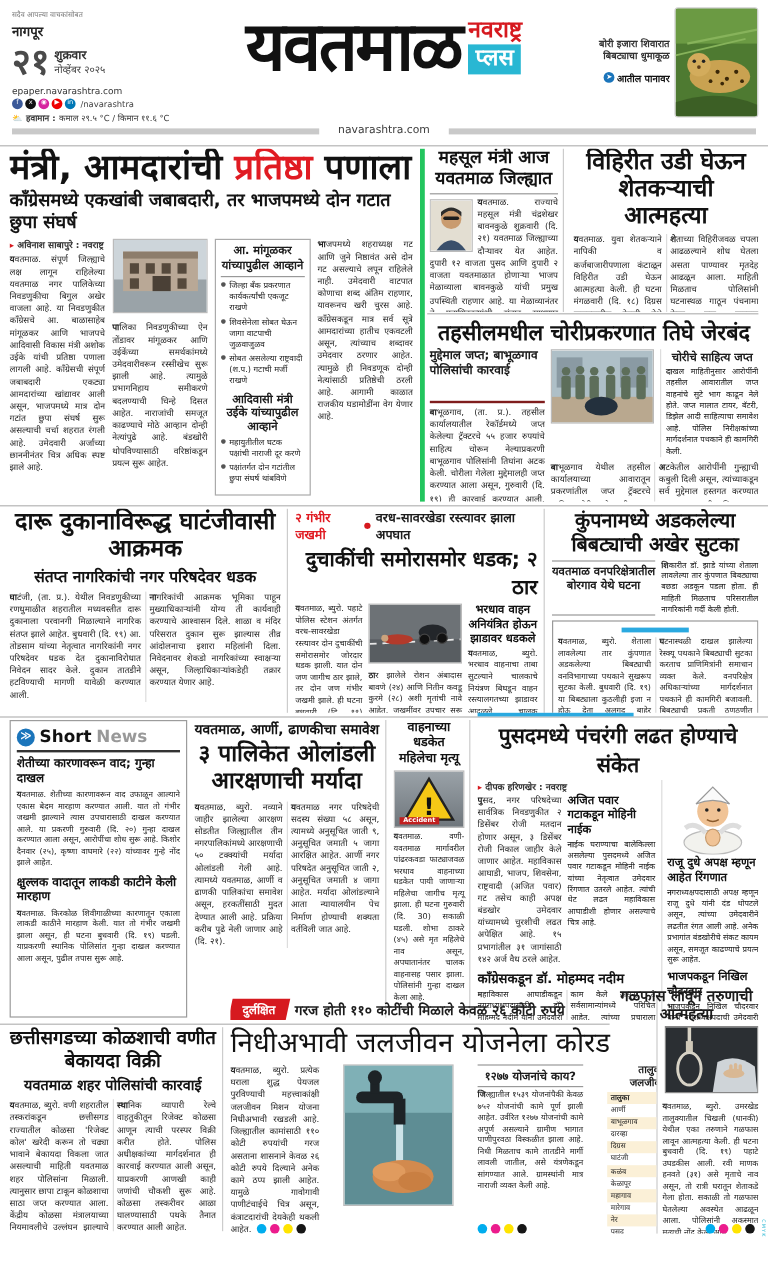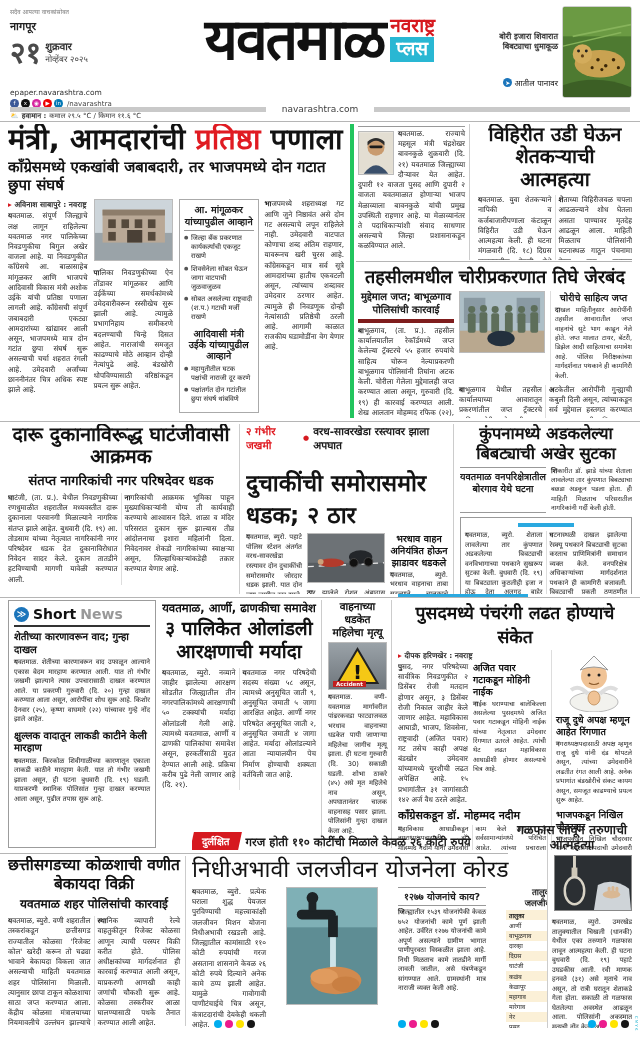--- a/index.html
+++ b/index.html
@@ -11,35 +11,35 @@
   .bluebar{position:absolute;background:#2aa9e0;height:3px}
 
   
   .hdr-left{position:absolute;left:10px;top:8px;width:140px}
   .tagline{font-size:6px;color:#777;margin-bottom:2px}
   .city{font-size:11px;font-weight:bold;color:#222}
   .daterow{display:flex;align-items:center;gap:4px;margin-top:5px}
   .bigday{font-size:30px;font-weight:bold;color:#4a4a4a;line-height:1}
   .datestack{font-size:10px;font-weight:bold;line-height:1.15;color:#333}
   .datestack .sub{font-weight:normal;font-size:8.5px;color:#444}
-  .epaper{font-size:7.5px;color:#333;margin-top:20px}
+  .epaper{font-size:7.5px;color:#333;margin-top:3px}
   .socialrow{display:flex;align-items:center;gap:2px;margin-top:2px}
   .sicon{width:9px;height:9px;border-radius:50%;color:#fff;font-size:5.5px;line-height:9px;
          text-align:center;display:inline-block}
   .s1{background:#3b5998}.s2{background:#111}.s3{background:#d6249f}.s4{background:#e00}.s5{background:#0077b5}
   .handle{font-size:7px;color:#444;margin-left:2px}
   .weather{font-size:7px;color:#333;margin-top:3px;display:flex;gap:3px;align-items:center}
   .masthead{position:absolute;left:148px;top:12px;width:344px;display:flex;align-items:center;justify-content:center;gap:6px}
   .mast-title{font-size:57px;font-weight:bold;color:#111;line-height:.95;letter-spacing:-2px}
   .brand{display:flex;flex-direction:column;align-items:flex-start;gap:2px}
   .brand1{color:#d6191f;font-weight:bold;font-size:19px;line-height:1}
   .brand2{background:#29b7d3;color:#fff;font-weight:bold;font-size:19px;line-height:1.1;padding:1px 6px 3px}
   .promo{position:absolute;right:82px;top:32px;width:68px;text-align:right}
   .promo-text{font-size:8px;font-weight:bold;color:#333;line-height:1.3}
-  .promo-note{font-size:8px;font-weight:normal;color:#111;margin-top:24px;display:flex;justify-content:flex-end;gap:2px;align-items:center}
+  .promo-note{font-size:8px;font-weight:bold;color:#111;margin-top:6px;display:flex;justify-content:flex-end;gap:2px;align-items:center}
   .promo-ic{width:9px;height:9px;border-radius:50%;background:#1b75bb;color:#fff;font-size:6px;line-height:9px;text-align:center}
   .leopard{position:absolute;right:8px;top:6px;width:70px;height:92px;border:1px solid #cfcfcf;border-radius:3px}
   .sitebar{position:absolute;left:10px;right:10px;top:104px;display:flex;align-items:center;gap:16px}
   .sitebar .bar{flex:1;height:5px;background:#c9c9c9}
   .sitebar .txt{font-size:9px;color:#3c3c3c}
 
   
   .h-xl{font-size:29px;font-weight:bold;line-height:1.08;color:#121212}
   .red{color:#e01b22}
   .sub-l{font-size:15px;font-weight:bold;line-height:1.2;color:#141414}
@@ -64,21 +64,21 @@
   .chal-list li{margin-bottom:3px;padding-left:7px;position:relative}
   .chal-list li::before{content:"●";position:absolute;left:0;top:0;font-size:5px;color:#555}
 
   
   .revenue{left:358px;top:124px;width:112px;height:136px;border-right:1px solid #ccc;padding-right:4px}
   .farmer{left:478px;top:124px;width:154px;height:136px}
   .avatar{float:left;width:36px;height:44px;margin:2px 4px 2px 0;border:1px solid #bbb}
   .tehsil{left:358px;top:264px;width:274px;height:154px}
   .teh-row{display:flex;gap:5px;margin-top:3px}
   .teh-colA{width:96px;flex:none}
-  .teh-sub{font-size:10px;font-weight:bold;text-align:center;line-height:1.25;border-bottom:4px solid #7f1d1d;padding-bottom:3px;margin-bottom:3px}
+  .teh-sub{font-size:10px;font-weight:bold;text-align:left;line-height:1.25;border-bottom:2px solid #7f1d1d;padding-bottom:18px;margin-bottom:3px}
   .photo-police{width:86px;height:62px;flex:none;border:1px solid #bbb}
   .sidebox{flex:1;border-left:1px solid #ddd;padding-left:4px}
   .sidebox-t{font-size:9.5px;font-weight:bold;text-align:center;margin-bottom:2px}
 
   
   .liquor{left:8px;top:424px;width:232px;height:170px;border-right:1px solid #ccc;padding-right:5px}
   .bike{left:246px;top:424px;width:208px;height:170px;border-right:1px solid #ccc;padding-right:5px}
   .kick-row{display:flex;gap:4px;align-items:center;font-size:10.5px;font-weight:bold}
   .kick-dot{color:#d6191f;font-size:7px}
   .bike-cols{display:flex;gap:5px;margin-top:3px}
@@ -244,20 +244,21 @@
             </ul>
         </div>
       </div>
       <div>
         <div class="body">भाजपमध्ये शहराध्यक्ष गट आणि जुने निष्ठावंत असे दोन गट असल्याचे लपून राहिलेले नाही. उमेदवारी वाटपात कोणाचा शब्द अंतिम राहणार, यावरूनच खरी चुरस आहे. काँग्रेसकडून मात्र सर्व सूत्रे आमदारांच्या हातीच एकवटली असून, त्यांच्याच शब्दावर उमेदवार ठरणार आहेत. त्यामुळे ही निवडणूक दोन्ही नेत्यांसाठी प्रतिष्ठेची ठरली आहे. आगामी काळात राजकीय घडामोडींना वेग येणार आहे.</div>
       </div>
     </div>
   </div>
 
   <div class="sec revenue">
+    <div class="hx" style="font-size:14.5px;line-height:1.2">महसूल मंत्री आज यवतमाळ जिल्ह्यात</div>
     <div class="hairline"></div>
     <svg class="avatar" viewBox="0 0 36 44">
       <rect width="36" height="44" fill="#e3ded2"></rect>
       <circle cx="18" cy="16" r="9" fill="#c99b6f"></circle>
       <path d="M9,14 Q18,4 27,14 L27,10 Q18,2 9,10 Z" fill="#2c2c2c"></path>
       <rect x="11" y="14" width="14" height="3" rx="1.5" fill="#1c1c1c"></rect>
       <path d="M5,44 Q18,26 31,44 Z" fill="#3a4f6b"></path>
     </svg>
     <div class="body">यवतमाळ. राज्याचे महसूल मंत्री चंद्रशेखर बावनकुळे शुक्रवारी (दि. २१) यवतमाळ जिल्ह्याच्या दौऱ्यावर येत आहेत. दुपारी १२ वाजता पुसद आणि दुपारी २ वाजता यवतमाळात होणाऱ्या भाजप मेळाव्याला बावनकुळे यांची प्रमुख उपस्थिती राहणार आहे. या मेळाव्यानंतर ते पदाधिकाऱ्यांशी संवाद साधणार असल्याचे जिल्हा प्रशासनाकडून कळविण्यात आले.</div>
   </div>
@@ -325,21 +326,21 @@
       <div class="body">नागरिकांची आक्रमक भूमिका पाहून मुख्याधिकाऱ्यांनी योग्य ती कार्यवाही करण्याचे आश्वासन दिले. शाळा व मंदिर परिसरात दुकान सुरू झाल्यास तीव्र आंदोलनाचा इशारा महिलांनी दिला. निवेदनावर शेकडो नागरिकांच्या स्वाक्षऱ्या असून, जिल्हाधिकाऱ्यांकडेही तक्रार करण्यात येणार आहे.</div>
     </div>
   </div>
 
   <div class="sec bike">
     <div class="kick-row">
       <span class="red">२ गंभीर जखमी</span>
       <span class="kick-dot">●</span>
       <span>वरध-सावरखेडा रस्त्यावर झाला अपघात</span>
     </div>
-    <div class="hx" style="font-size:23px;text-align:left;margin-top:14px">दुचाकींची समोरासमोर धडक; २ ठार</div>
+    <div class="hx" style="font-size:17px;text-align:right;margin-top:2px">दुचाकींची समोरासमोर धडक; २ ठार</div>
     <div class="bike-cols">
       <div style="width:56px;flex:none">
         <div class="body" style="font-size:6.8px">यवतमाळ, ब्युरो. पहाटे पोलिस स्टेशन अंतर्गत वरध-सावरखेडा रस्त्यावर दोन दुचाकींची समोरासमोर जोरदार धडक झाली. यात दोन जण जागीच ठार झाले, तर दोन जण गंभीर जखमी झाले. ही घटना बुधवारी (दि. १९) घडली.</div>
       </div>
       <div style="width:78px;flex:none">
         <svg class="photo-accident" viewBox="0 0 78 50" preserveAspectRatio="none">
           <rect width="78" height="50" fill="#6d7276"></rect>
           <rect y="30" width="78" height="20" fill="#585d61"></rect>
           <path d="M0,34 L78,30" stroke="#e8e8e8" stroke-width="1.5" stroke-dasharray="6 5"></path>
           <ellipse cx="24" cy="30" rx="13" ry="4.5" fill="#b33a2b"></ellipse>

